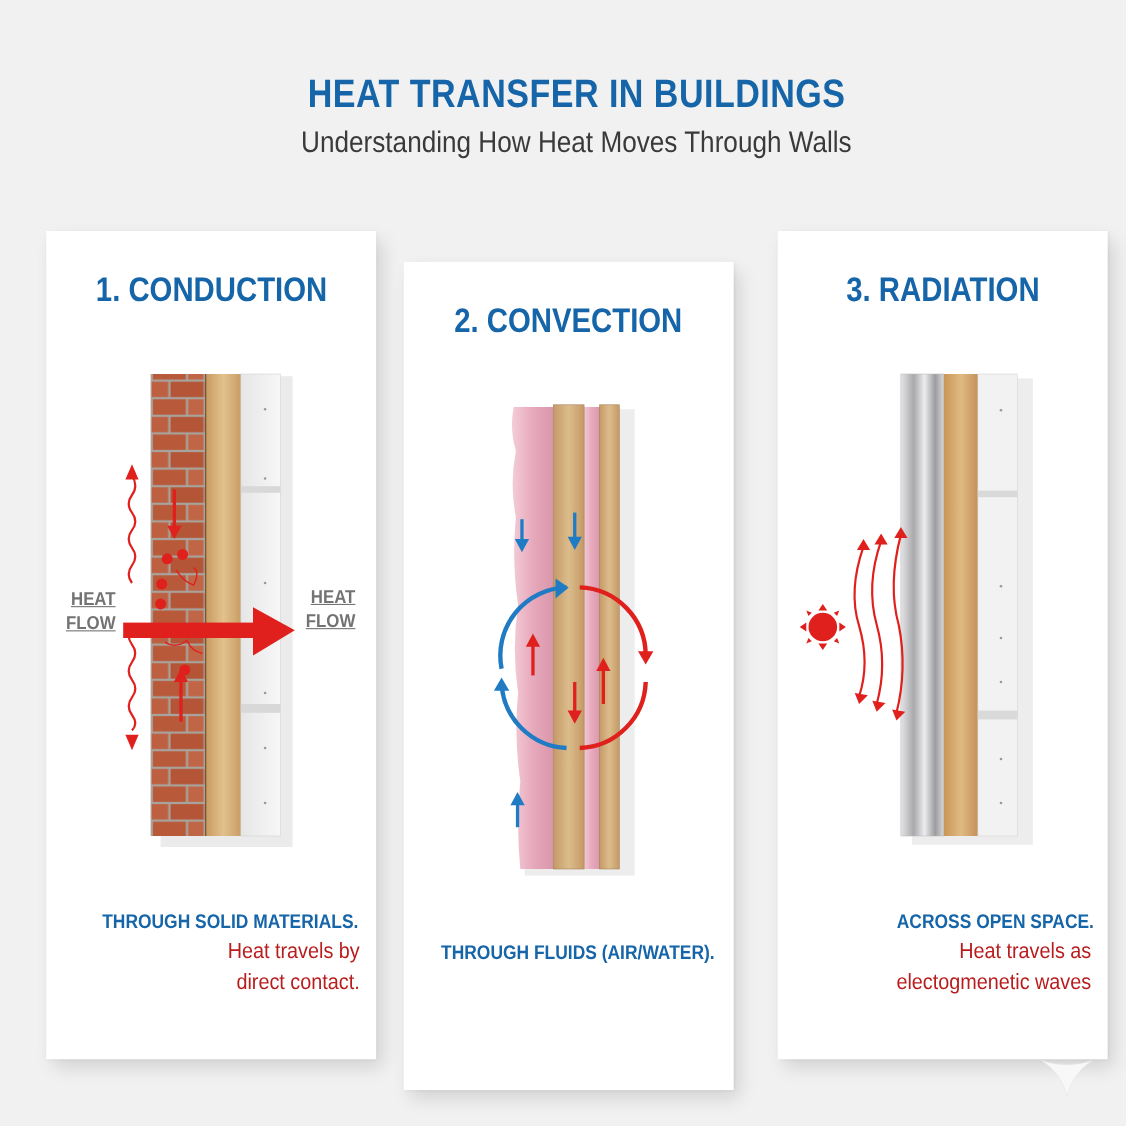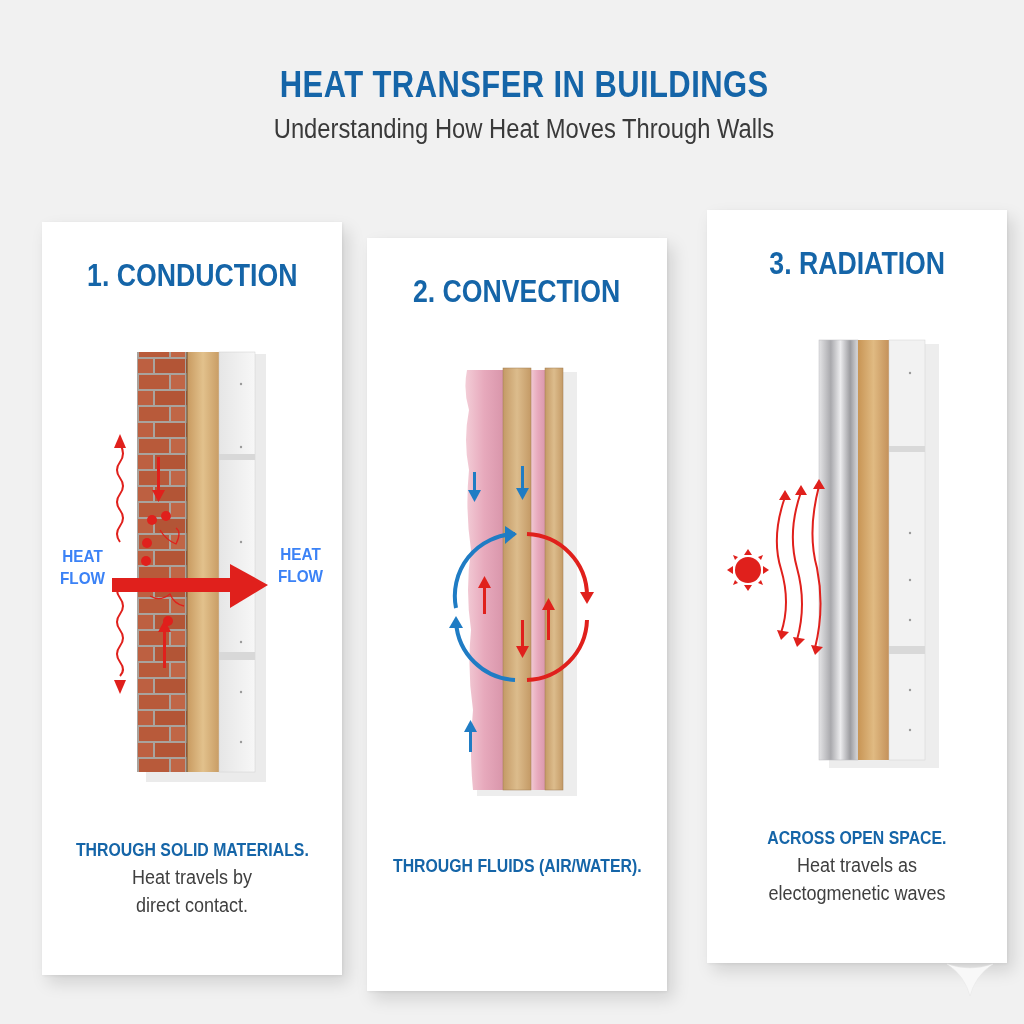--- a/index.html
+++ b/index.html
@@ -24,46 +24,46 @@
     background: #ffffff;
     box-shadow: 6px 8px 16px rgba(0,0,0,0.13), 1px 1px 3px rgba(0,0,0,0.06);
   }
   .card-title {
     position: absolute; top: 36px; left: 0; width: 100%; text-align: center;
     font-weight: bold; font-size: 31px; color: #1565a8;
   }
   .card-title span { display: inline-block; transform: scaleX(0.86); }
   .illus { position: absolute; left: 0; top: 120px; width: 300px; height: 490px; }
   .caption {
-    position: absolute; top: 618px; left: 0; width: 100%; text-align: center;
+    position: absolute; top: 618px; left: 0; width: 100%; text-align: right;
   }
   .cap-head {
     font-weight: bold; font-size: 18px; color: #1565a8;
     display: inline-block; transform: scaleX(0.88);
   }
   .cap-body {
-    font-size: 20px; color: #404040; line-height: 28px; margin-top: 2px;
+    font-size: 20px; color: #b91c1c; line-height: 28px; margin-top: 2px;
   }
   .cap-body span { display: block; transform: scaleX(0.9); }
   .sparkle { position: absolute; left: 945px; top: 962px; }
   .label-heat {
-    position: absolute; font-weight: bold; font-size: 17px; color: #3b82f6;
-    line-height: 22px; text-align: center;
+    position: absolute; font-weight: bold; font-size: 17px; color: #737373;
+    line-height: 22px; text-align: right; text-decoration: underline;
   }
   .label-heat span { display: block; transform: scaleX(0.9); transform-origin: left; }
 </style>
 </head>
 <body>
 
 <div class="header">
   <div class="title">HEAT TRANSFER IN BUILDINGS</div>
   <div class="subtitle">Understanding How Heat Moves Through Walls</div>
 </div>
 
-<div class="card" style="left:42px;margin-top:12px;">
+<div class="card" style="left:42px;">
   <div class="card-title"><span>1. CONDUCTION</span></div>
   <div class="illus">
     <svg width="300" height="490" viewBox="0 0 300 490">
       <defs>
         <pattern id="brick" width="48" height="32" patternUnits="userSpaceOnUse">
           <rect width="48" height="32" fill="#a9a39d"></rect>
           <rect x="1" y="1" width="30" height="14" fill="#b85a3a"></rect>
           <rect x="33" y="1" width="14" height="14" fill="#c06646"></rect>
           <rect x="-9" y="17" width="24" height="14" fill="#bd6041"></rect>
           <rect x="17" y="17" width="30" height="14" fill="#b35536"></rect>

